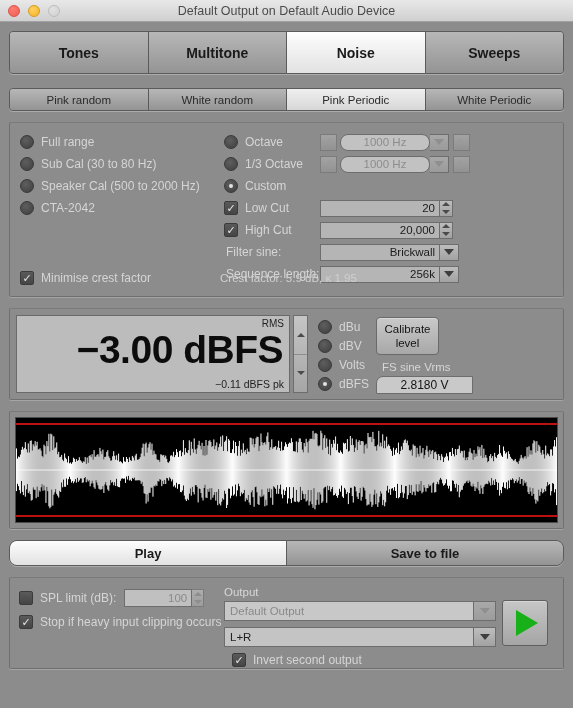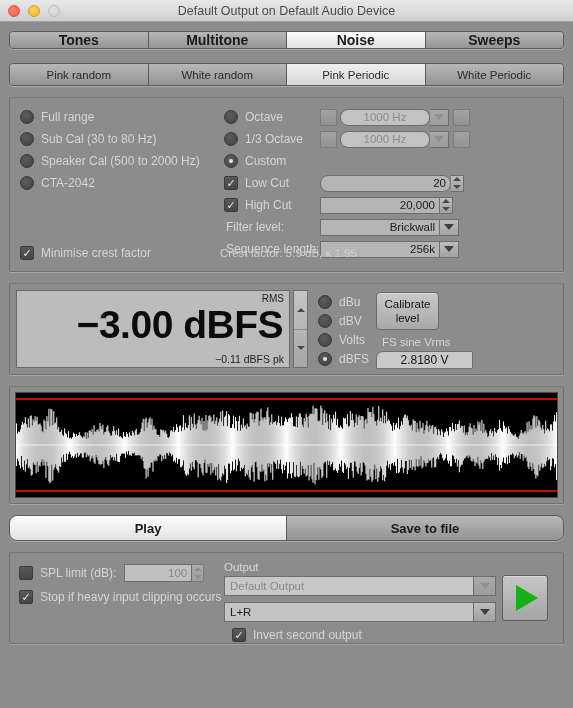--- a/index.html
+++ b/index.html
@@ -33,21 +33,21 @@
 
   
   .segbar {
     display: flex;
     margin: 9px 9px 0 9px;
     border: 1px solid #5b5b5b;
     border-radius: 4px;
     overflow: hidden;
     box-shadow: 0 1px 0 rgba(255,255,255,.28);
   }
-  .segbar.main { height: 18px; }
+  .segbar.main { height: 43px; }
   .segbar.sub  { height: 23px; margin-top: 14px; }
   .seg {
     flex: 1;
     display: flex; align-items: center; justify-content: center;
     background: linear-gradient(#b7b7b7, #949494);
     border-right: 1px solid #5b5b5b;
     color: #1a1a1a;
     cursor: default;
   }
   .seg:last-child { border-right: none; }
@@ -355,21 +355,21 @@
           </div>
         </div>
 
         <div class="rrow">
           <div class="namecell">
             <span class="checkbox on">
                 <span class="tick">✓</span>
               </span>
             <span class="lbl">Low Cut</span>
           </div>
-          <div class="field" style="width:131px;border-radius:8px;">20</div>
+          <div class="field" style="width:120px;">20</div>
           <div class="stepper-v">
             <span class="tri-up"></span>
               <span class="tri-down"></span>
           </div>
         </div>
 
         <div class="rrow">
           <div class="namecell">
             <span class="checkbox on">
                 <span class="tick">✓</span>
@@ -378,21 +378,21 @@
           </div>
           <div class="field" style="width:120px;">20,000</div>
           <div class="stepper-v">
             <span class="tri-up"></span>
               <span class="tri-down"></span>
           </div>
         </div>
 
         <div class="rrow">
           <div class="namecell textonly">
-            <span class="lbl plain">Filter level:</span>
+            <span class="lbl plain">Filter sine:</span>
           </div>
           <div class="field" style="width:120px;">Brickwall</div>
           <div class="dropbtn">
               <span class="tri-dn-big"></span>
             </div>
         </div>
 
         <div class="rrow">
           <div class="namecell textonly">
             <span class="lbl plain">Sequence length:</span>

